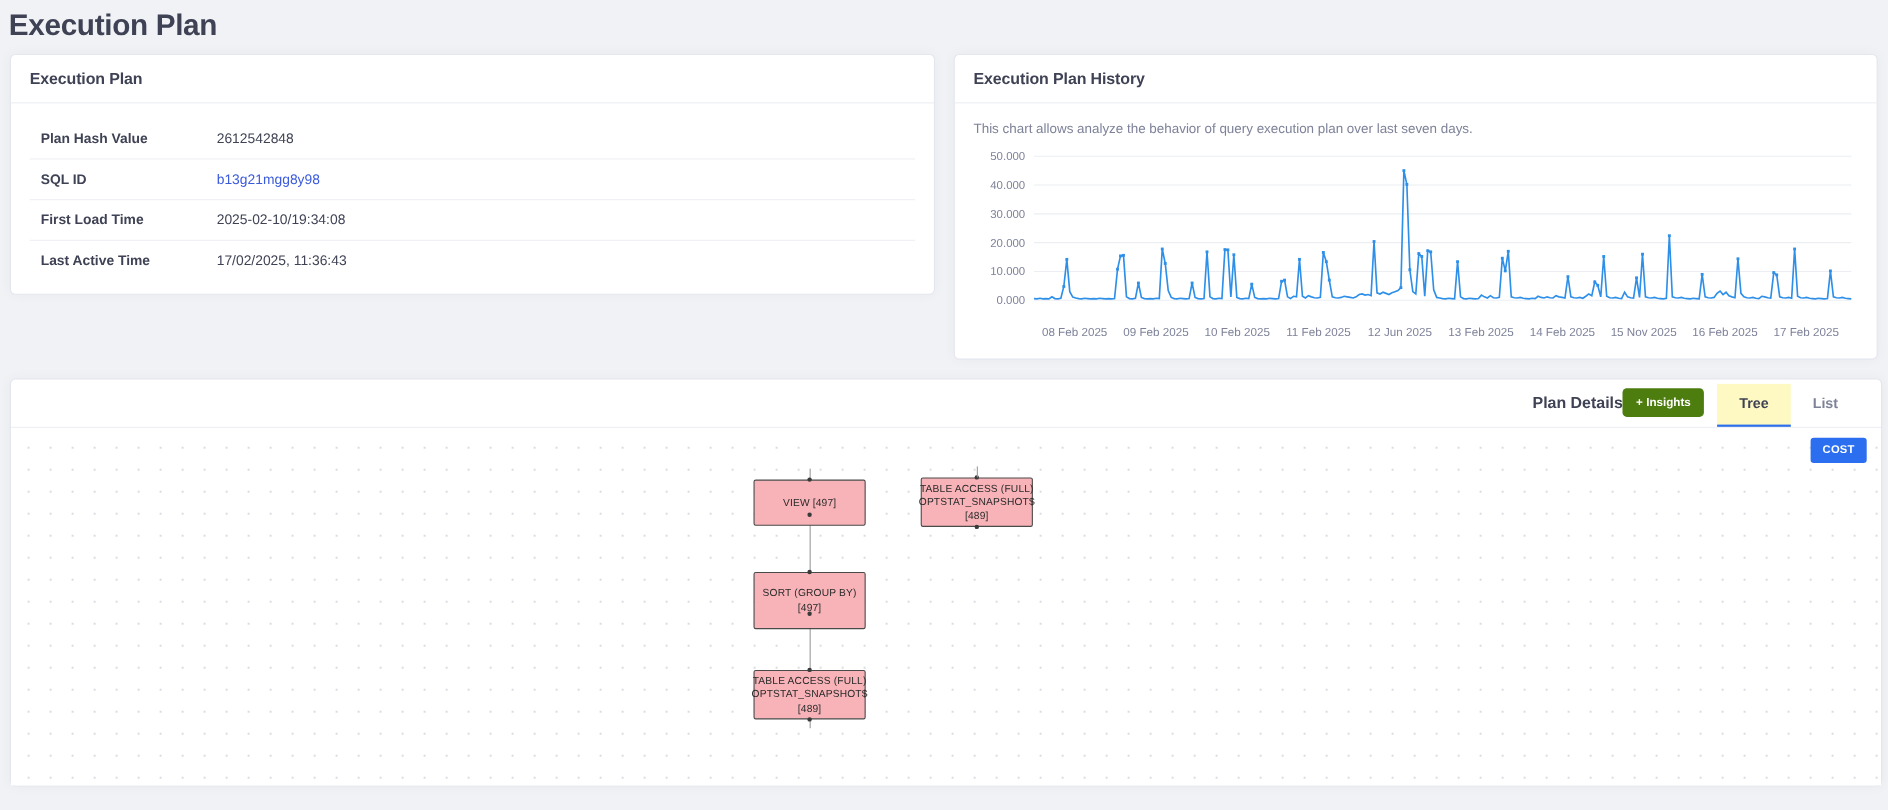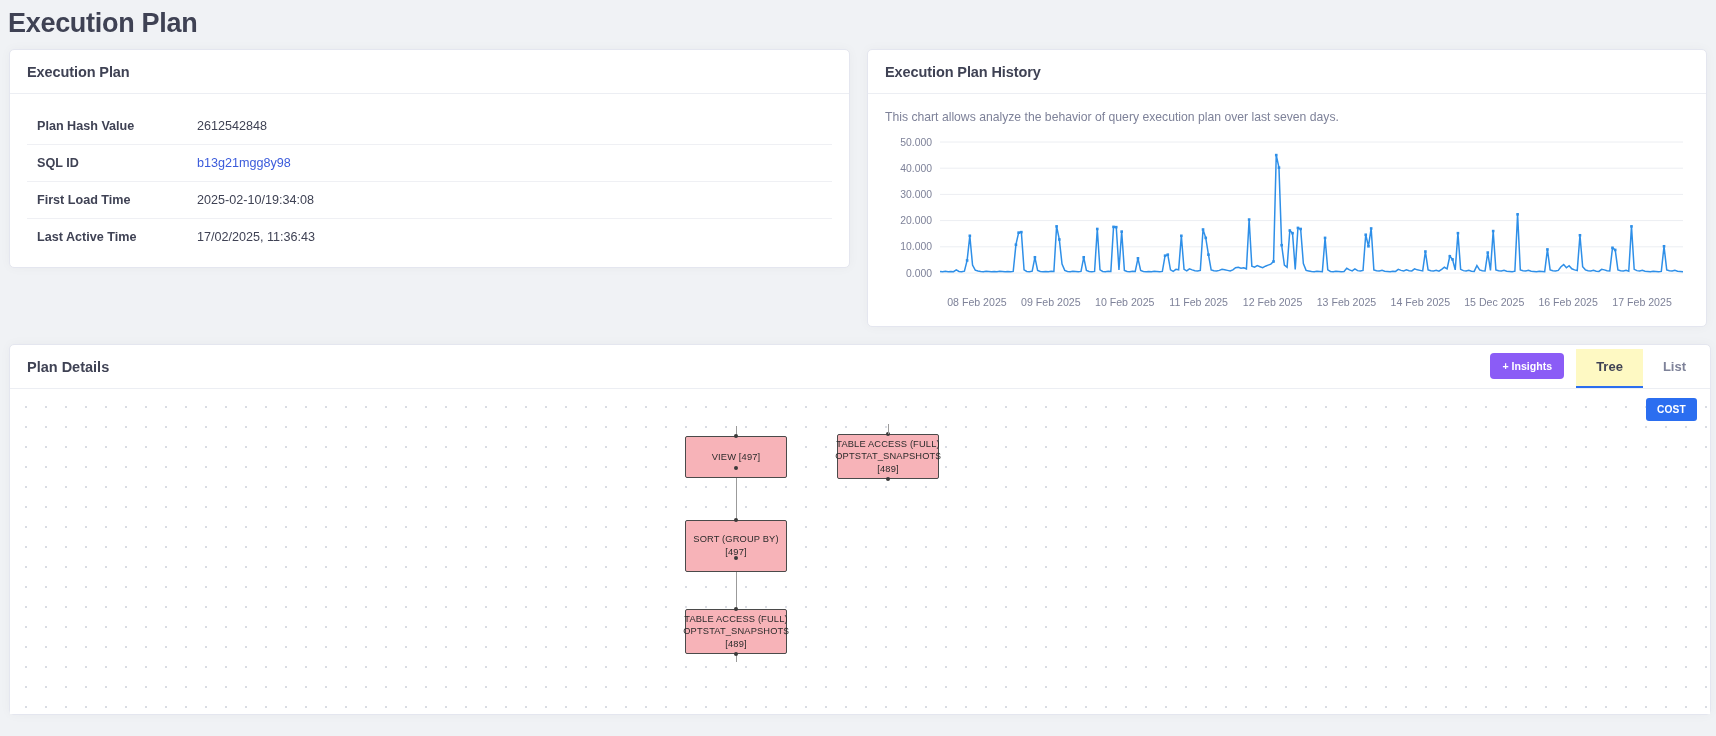--- a/index.html
+++ b/index.html
@@ -89,41 +89,41 @@
     transform: translateX(-50%);
     white-space: nowrap;
   }
 
   
   .card-plan {
     margin: 17px 9px 0 9px;
     width: 1702px;
   }
   .plan-head {
-    padding: 11px 4px 0 17px;
+    padding: 11px 19px 0 17px;
     border-bottom: 1px solid #eceef3;
     display: flex;
     align-items: flex-end;
-    justify-content: space-between;
+    justify-content: flex-end;
     height: 44px;
   }
   .plan-head-left {
     font-size: 14.5px;
     font-weight: 600;
     color: #3f4254;
     padding-bottom: 13px;
   }
   .plan-head-right {
     display: flex;
     align-items: flex-end;
     gap: 0;
     padding-bottom: 0;
   }
   .btn-insights {
-    background: #8b5cf6;
+    background: #4d7c0f;
     color: #fff;
     font-size: 10.6px;
     font-weight: 600;
     border: none;
     border-radius: 4px;
     padding: 7px 12px;
     cursor: pointer;
     margin-bottom: 9px;
     margin-right: 12px;
     white-space: nowrap;
@@ -300,24 +300,24 @@
               <rect x="728.9080291970803" y="112.644" width="2.6" height="2.6" fill="#2e8fe8"></rect>
               <rect x="745.178102189781" y="89.06400000000001" width="2.6" height="2.6" fill="#2e8fe8"></rect>
               <rect x="777.7182481751825" y="108.97600000000001" width="2.6" height="2.6" fill="#2e8fe8"></rect>
             </svg>
         </div>
         <div class="xlabels" id="x-labels">
             <span class="xlab" style="left: 5%;">08 Feb 2025</span>
             <span class="xlab" style="left: 15%;">09 Feb 2025</span>
             <span class="xlab" style="left: 25%;">10 Feb 2025</span>
             <span class="xlab" style="left: 35%;">11 Feb 2025</span>
-            <span class="xlab" style="left: 45%;">12 Feb 2025</span>
+            <span class="xlab" style="left: 45%;">12 Jun 2025</span>
             <span class="xlab" style="left: 55%;">13 Feb 2025</span>
             <span class="xlab" style="left: 65%;">14 Feb 2025</span>
-            <span class="xlab" style="left: 75%;">15 Dec 2025</span>
+            <span class="xlab" style="left: 75%;">15 Nov 2025</span>
             <span class="xlab" style="left: 85%;">16 Feb 2025</span>
             <span class="xlab" style="left: 95%;">17 Feb 2025</span>
           </div>
       </div>
     </div>
 
   </div>
 
   <div class="card card-plan">
     <div class="plan-head">

